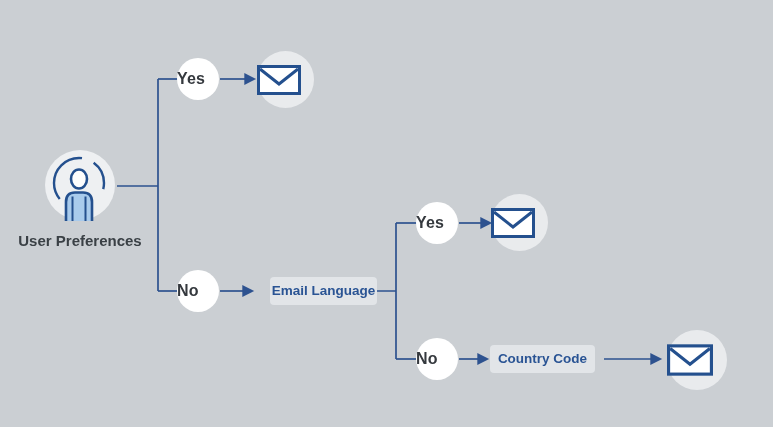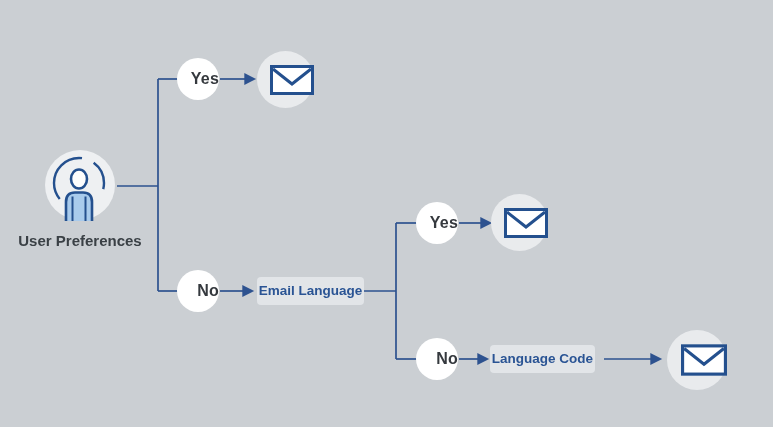--- a/index.html
+++ b/index.html
@@ -18,21 +18,21 @@
   .wires {
     position: absolute;
     left: 0;
     top: 0;
     pointer-events: none;
   }
   .node {
     position: absolute;
     display: flex;
     align-items: center;
-    justify-content: flex-end;
+    justify-content: flex-start;
   }
   .decision-circle {
     width: 42px;
     height: 42px;
     border-radius: 50%;
     background: #ffffff;
     color: #35393e;
     font-size: 16px;
     font-weight: bold;
     letter-spacing: 0.2px;
@@ -66,21 +66,21 @@
     position: absolute;
     height: 28px;
     line-height: 28px;
     border-radius: 4px;
     background: #e2e5e8;
     color: #2a5494;
     font-size: 13.5px;
     font-weight: bold;
     text-align: center;
   }
-  .box-email-language { left: 257px; top: 277px; width: 107px; }
+  .box-email-language { left: 270px; top: 277px; width: 107px; }
   .box-country-code  { left: 490px; top: 345px; width: 105px; }
   .pos-yes1 { left: 177px; top: 58px; }
   .pos-no1  { left: 177px; top: 270px; }
   .pos-env1 { left: 257px; top: 51px; }
   .pos-yes2 { left: 416px; top: 202px; }
   .pos-no2  { left: 416px; top: 338px; }
   .pos-env2 { left: 491px; top: 194px; }
   .pos-env3 { left: 667px; top: 330px; }
 </style>
 </head>
@@ -147,21 +147,21 @@
     <svg width="44" height="30" viewBox="0 0 44 30">
       <rect x="1.5" y="1.5" width="41" height="27" fill="#ffffff" stroke="#24508e" stroke-width="3"></rect>
       <path d="M3 4 L22 19 L41 4" fill="none" stroke="#24508e" stroke-width="3"></path>
     </svg>
   </div>
 
   <div class="node decision-circle pos-no2">
     <span>No</span>
   </div>
 
-  <div class="label-box box-country-code">Language Code</div>
+  <div class="label-box box-country-code">Country Code</div>
 
   <div class="node outcome-circle large pos-env3">
     <svg width="46" height="32" viewBox="0 0 44 30">
       <rect x="1.5" y="1.5" width="41" height="27" fill="#ffffff" stroke="#24508e" stroke-width="3"></rect>
       <path d="M3 4 L22 19 L41 4" fill="none" stroke="#24508e" stroke-width="3"></path>
     </svg>
   </div>
 
 </div>
 

